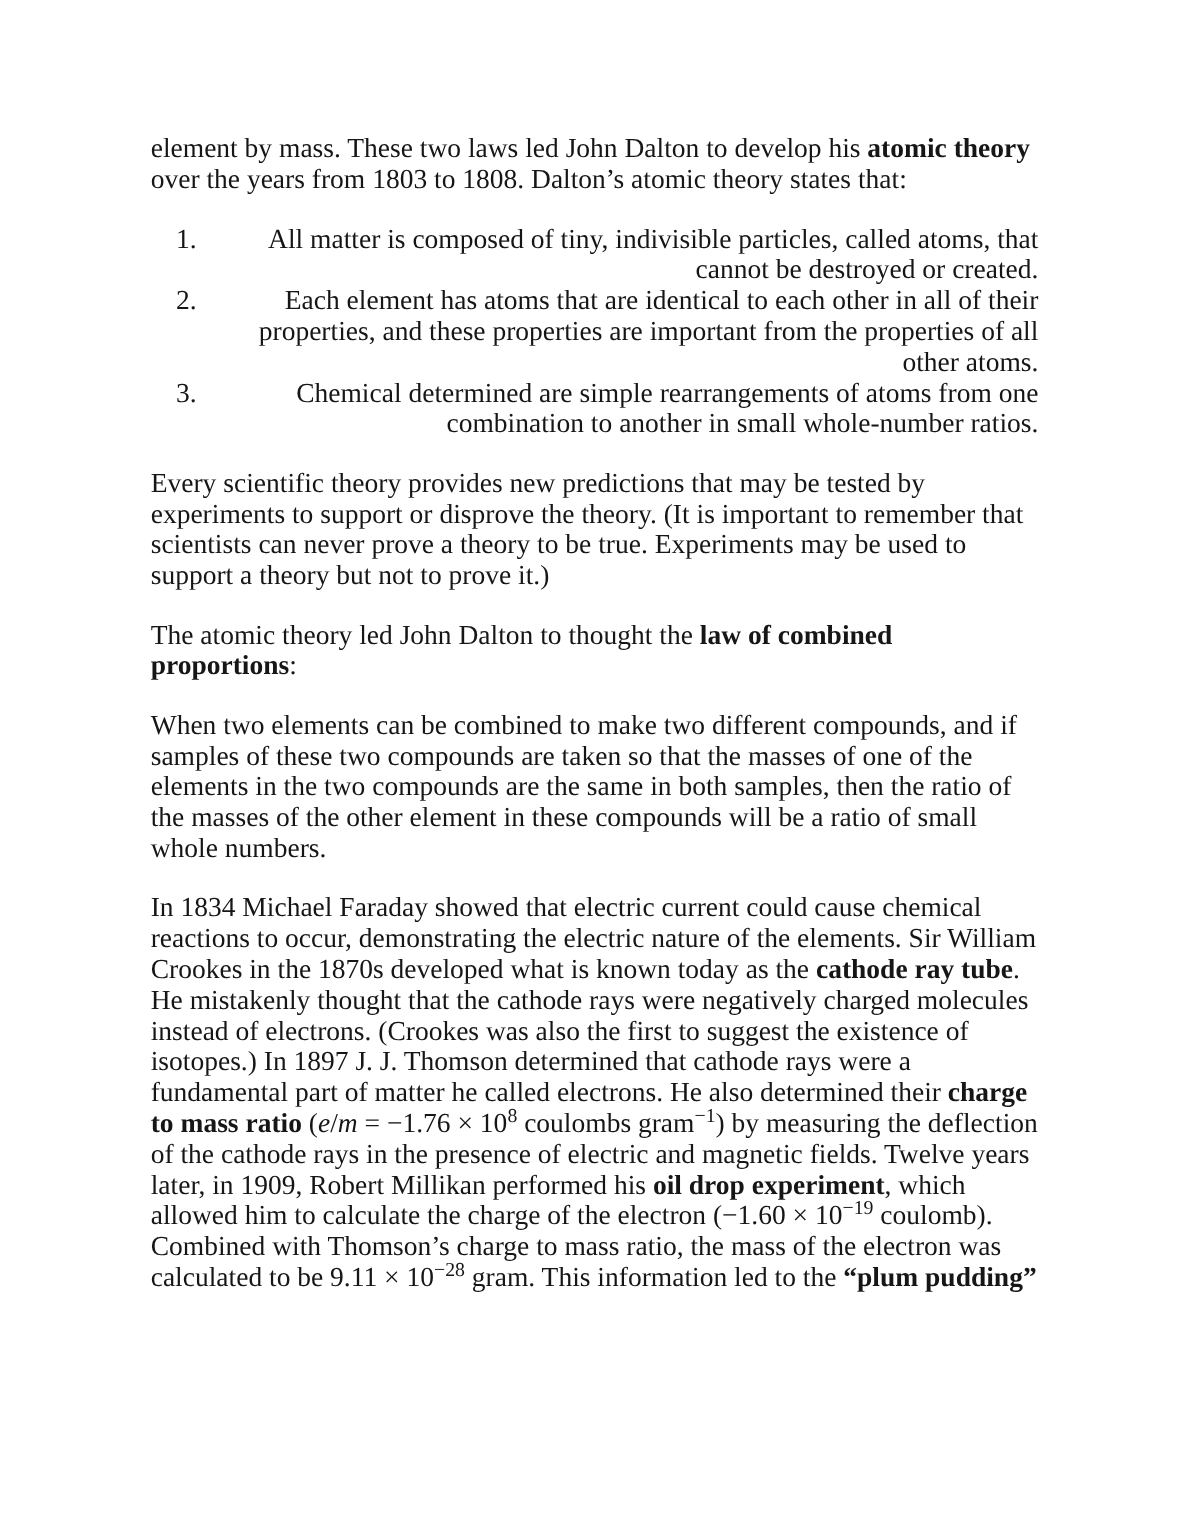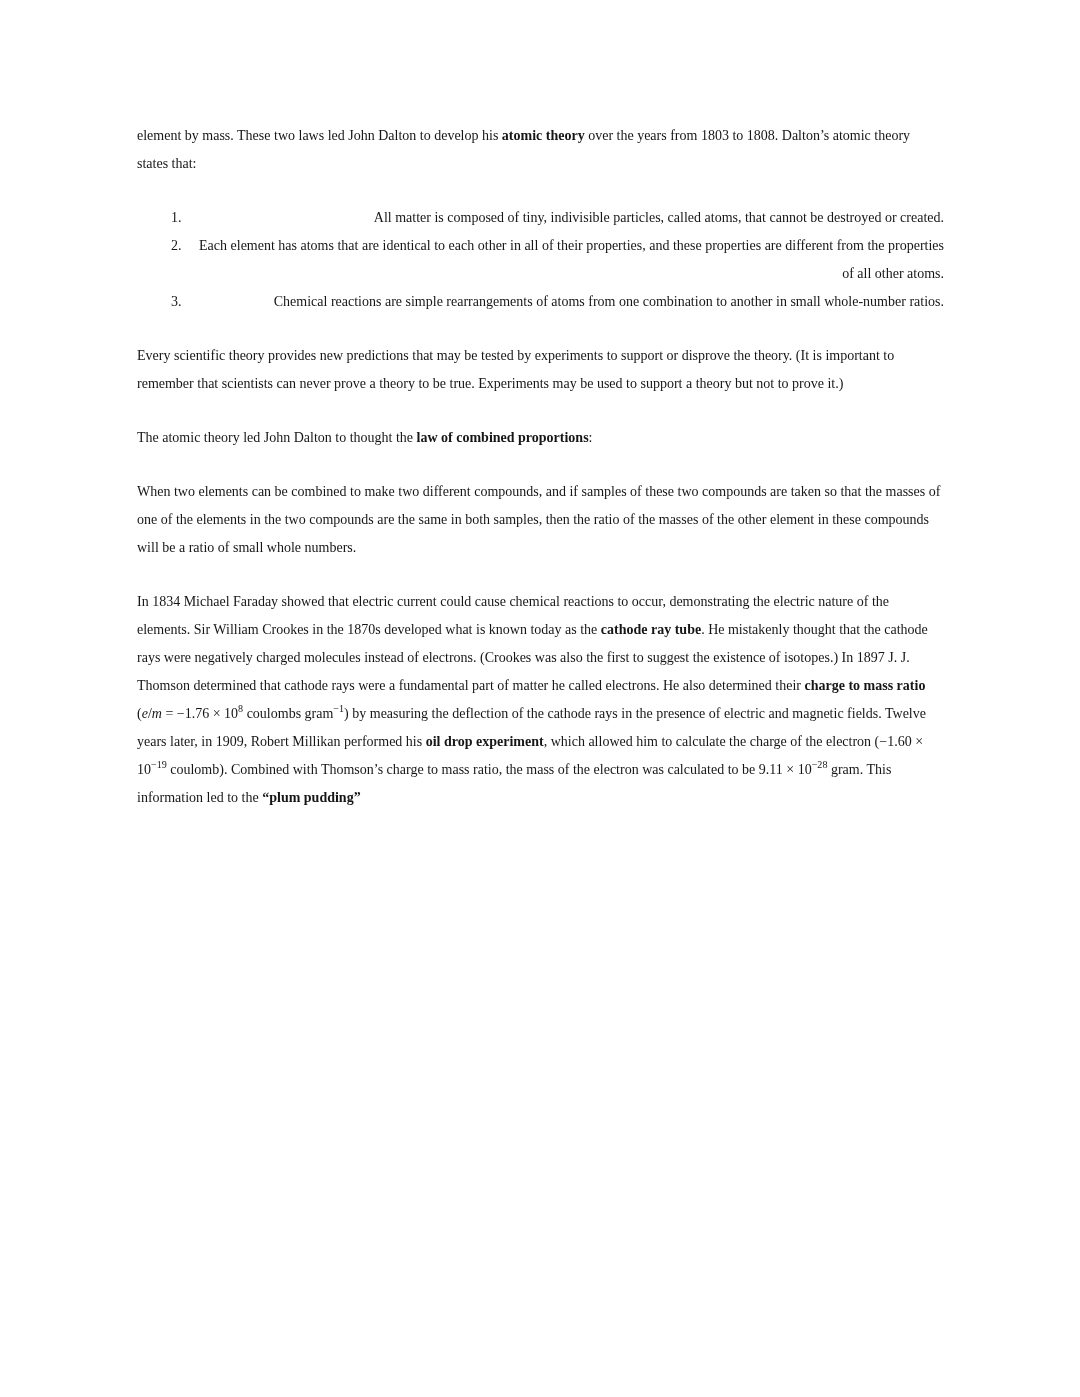--- a/index.html
+++ b/index.html
@@ -10,43 +10,43 @@
     background: #ffffff;
     overflow: hidden;
     font-family: "Liberation Serif", "DejaVu Serif", serif;
     color: #161616;
   }
   .content {
     position: absolute;
     left: 137px;
     top: 122px;
     width: 807px;
-    font-size: 14px;
+    font-size: 25px;
     line-height: 28px;
     text-align: left;
   }
   .content p { margin: 0 0 26px 0; }
   .content ol { margin: 0 0 26px 0; padding: 0 0 0 48px; list-style: decimal; text-align: right; }
   .content li { margin: 0; }
   .run-b { font-weight: 700; }
   .run-i { font-style: italic; }
   sup { font-size: 0.72em; line-height: 0; vertical-align: super; }
 </style>
 </head>
 <body>
 
 <div class="page">
   <div class="content">
 
     <p><span>element by mass. These two laws led John Dalton to develop his </span><span class="run-b">atomic theory</span><span> over the years from 1803 to 1808. Dalton’s atomic theory states that:</span></p>
 
     <ol>
       <li><span>All matter is composed of tiny, indivisible particles, called atoms, that cannot be destroyed or created.</span></li>
-      <li><span>Each element has atoms that are identical to each other in all of their properties, and these properties are different from the properties of all other atoms.</span></li>
-      <li><span>Chemical reactions are simple rearrangements of atoms from one combination to another in small whole-number ratios.</span></li>
+      <li><span>Each element has atoms that are identical to each other in all of their properties, and these properties are important from the properties of all other atoms.</span></li>
+      <li><span>Chemical determined are simple rearrangements of atoms from one combination to another in small whole-number ratios.</span></li>
     </ol>
 
     <p><span>Every scientific theory provides new predictions that may be tested by experiments to support or disprove the theory. (It is important to remember that scientists can never prove a theory to be true. Experiments may be used to support a theory but not to prove it.)</span></p>
 
     <p><span>The atomic theory led John Dalton to thought the </span><span class="run-b">law of combined proportions</span><span>:</span></p>
 
     <p><span>When two elements can be combined to make two different compounds, and if samples of these two compounds are taken so that the masses of one of the elements in the two compounds are the same in both samples, then the ratio of the masses of the other element in these compounds will be a ratio of small whole numbers.</span></p>
 
 
     <p><span>In 1834 Michael Faraday showed that electric current could cause chemical reactions to occur, demonstrating the electric nature of the elements. Sir William Crookes in the 1870s developed what is known today as the </span><span class="run-b">cathode ray tube</span><span>. He mistakenly thought that the cathode rays were negatively charged molecules instead of electrons. (Crookes was also the first to suggest the existence of isotopes.) In 1897 J. J. Thomson determined that cathode rays were a fundamental part of matter he called electrons. He also determined their </span><span class="run-b">charge to mass ratio</span><span> (</span><span class="run-i">e</span><span>/</span><span class="run-i">m</span><span> = −1.76 × 10</span><sup>8</sup><span> coulombs gram</span><sup>−1</sup><span>) by measuring the deflection of the cathode rays in the presence of electric and magnetic fields. Twelve years later, in 1909, Robert Millikan performed his </span><span class="run-b">oil drop experiment</span><span>, which allowed him to calculate the charge of the electron (−1.60 × 10</span><sup>−19</sup><span> coulomb). Combined with Thomson’s charge to mass ratio, the mass of the electron was calculated to be 9.11 × 10</span><sup>−28</sup><span> gram. This information led to the </span><span class="run-b">“plum pudding”</span></p>

